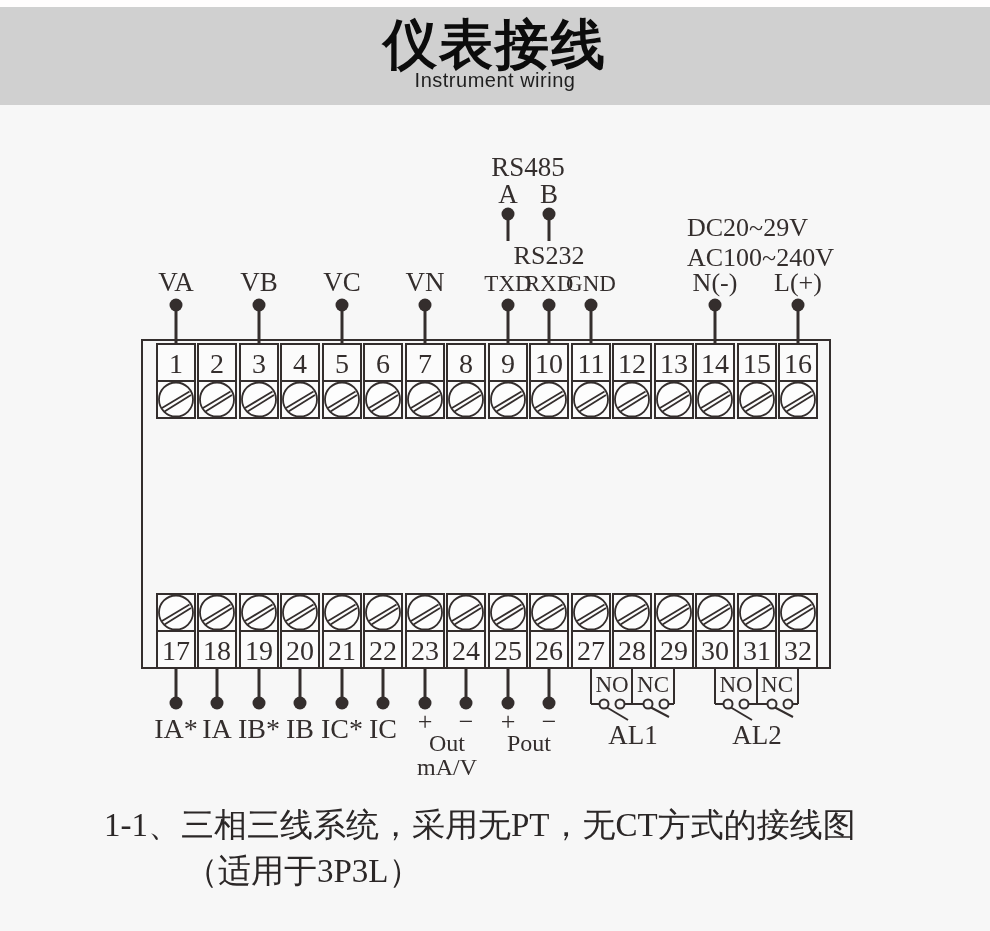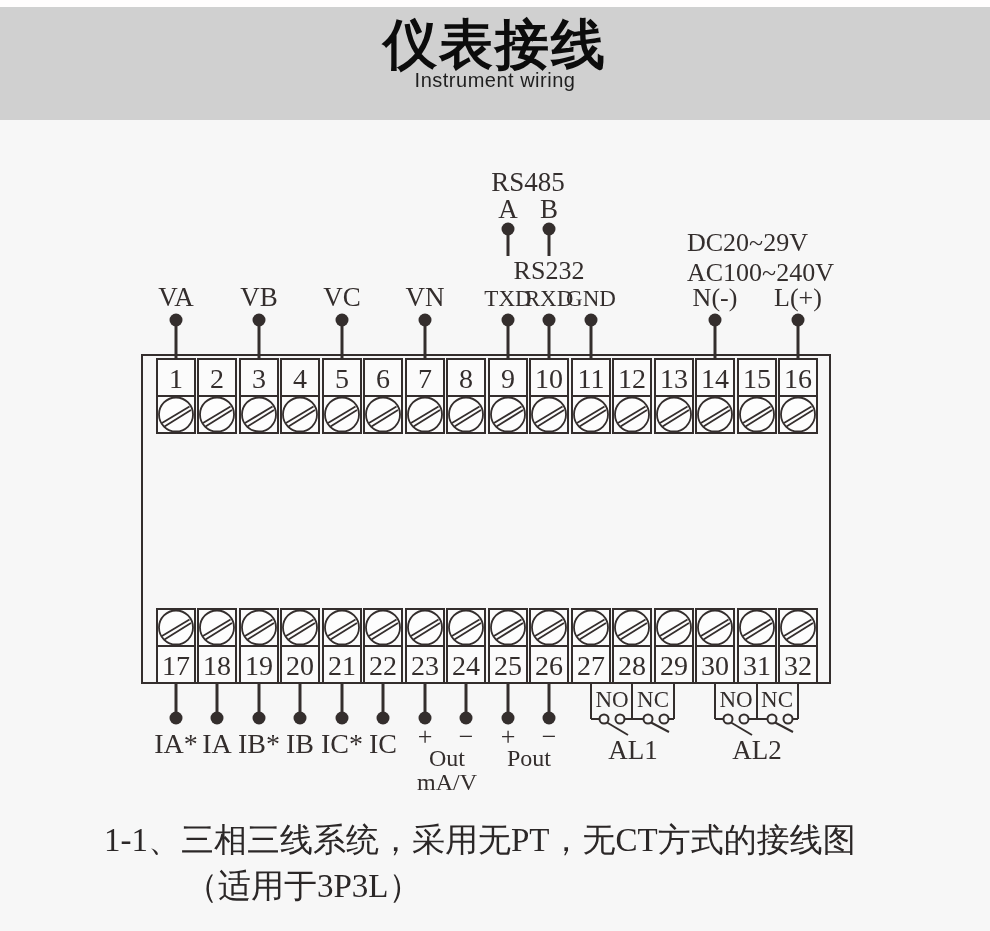--- a/index.html
+++ b/index.html
@@ -1,18 +1,18 @@
 <!DOCTYPE html>
 <html><head>
 <meta charset="utf-8">
 <style>
   html,body{margin:0;padding:0;}
   body{width:990px;min-height:931px;background:#f7f7f7;font-family:"Liberation Sans","DejaVu Sans",sans-serif;}
   .strip{height:7px;background:#fffdfd;}
-  .band{height:113px;background:#d0d0d0;text-align:center;overflow:hidden;}
+  .band{height:98px;background:#d0d0d0;text-align:center;overflow:hidden;}
   .band h1{margin:0;padding-top:6px;font-size:54px;line-height:1.15;font-weight:bold;color:#0c0c0c;letter-spacing:2px;font-family:"Liberation Sans","DejaVu Sans",sans-serif;}
   .band .sub{font-size:20px;color:#1f1f1f;margin-top:-6px;letter-spacing:0.5px;}
   svg{display:block;}
   svg text{fill:#342e2d;font-family:"Liberation Serif","DejaVu Serif",serif;text-anchor:middle;}
   .as{text-anchor:start;}
   .f23{font-size:23px;}
   .f24{font-size:24px;}
   .f26{font-size:26px;}
   .f27{font-size:27px;}
   .f28{font-size:28px;}

